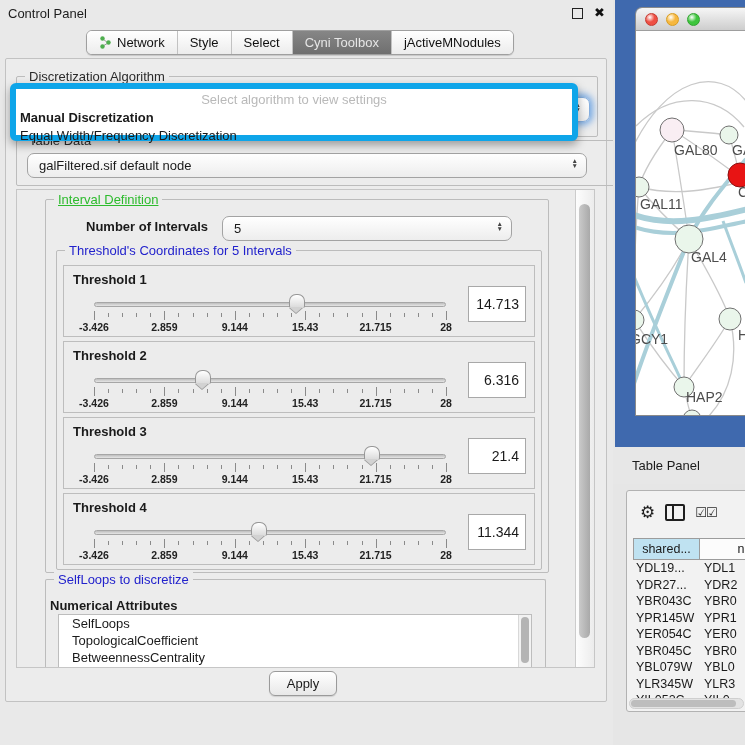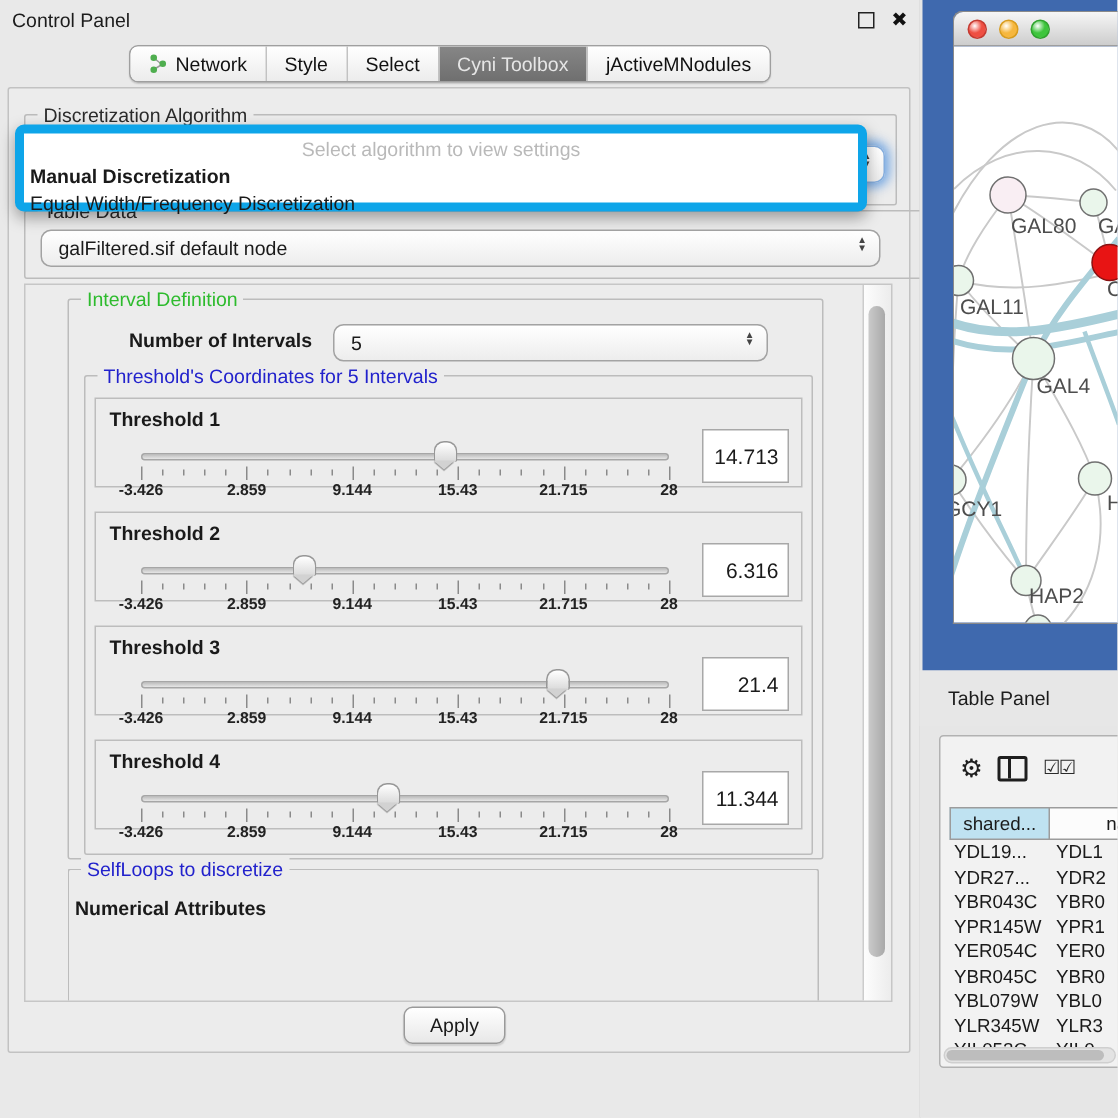--- a/index.html
+++ b/index.html
@@ -21,42 +21,42 @@
   .tab.active{background:linear-gradient(#868686,#6f6f6f);color:#e6e6e6;}
   .top-tabs{left:86px;top:30px;}
   .bottom-tabs{left:306px;top:703px;transform:translateX(-50%);}
 
   
   .main-panel{left:5px;top:58px;width:600px;height:642px;background:#ececec;border:1px solid #c2c2c2;border-radius:2px;}
 
   
   .gbx{position:absolute;border:1px solid #bcbcbc;border-radius:2px;box-sizing:border-box;}
   .gtitle{position:absolute;top:-8px;left:8px;background:#ececec;padding:0 4px;font-size:13px;}
-  .t-green{color:#2dbb2d;}
+  .t-green{color:#2dbb2d;text-decoration:underline;}
   .t-blue{color:#2222cc;}
   .t-dark{color:#2b2b2b;}
 
   
   .combo{position:absolute;box-sizing:border-box;height:25px;background:linear-gradient(#ffffff,#ededed);border:1px solid #a3a3a3;border-radius:7px;display:flex;align-items:center;padding:0 22px 0 11px;cursor:pointer;box-shadow:inset 0 1px 0 #fff;}
   .combo .stepper{position:absolute;right:8px;top:4px;display:flex;flex-direction:column;align-items:center;color:#444;font-size:6.5px;line-height:5.2px;}
   .combo.focus-ring{border:1px solid #85aede;box-shadow:0 0 7px 3px rgba(96,156,226,.85);}
 
   
   .popup{left:10px;top:83px;width:568px;height:58px;background:#ffffff;border:6px solid #0ea5e9;border-radius:6px;box-shadow:0 4px 10px rgba(0,0,0,.35);z-index:60;box-sizing:border-box;padding-top:2px;}
   .popup-hint{text-align:center;color:#b9b9b9;height:18px;line-height:18px;}
   .popup-item{height:18px;line-height:18px;padding-left:4px;cursor:pointer;}
   .popup-item.bold{font-weight:bold;}
 
   
   .viewport{left:16px;top:189px;width:579px;height:479px;border:1px solid #c6c6c6;background:#ececec;overflow:hidden;box-sizing:border-box;}
   .vscroll{position:absolute;right:0;top:0;width:18px;height:477px;background:linear-gradient(90deg,#fdfdfd,#ececec);border-left:1px solid #cccccc;}
   .vthumb{position:absolute;left:3px;top:14px;width:11px;height:434px;border-radius:6px;background:linear-gradient(90deg,#cacaca,#a9a9a9);cursor:pointer;}
 
   
-  .th-panel{position:absolute;left:6px;width:472px;height:60px;border:1px solid #bdbdbd;background:#ececec;box-sizing:border-box;}
+  .th-panel{position:absolute;left:6px;width:472px;height:72px;border:1px solid #bdbdbd;background:#ececec;box-sizing:border-box;}
   .th-label{position:absolute;left:9px;top:6px;font-weight:bold;font-size:13px;}
   .slider-zone{position:absolute;left:30px;top:28px;width:352px;height:36px;}
   .track{position:absolute;left:0;top:8px;width:100%;height:5px;background:linear-gradient(#bdbdbd,#e6e6e6);border:1px solid #a6a6a6;border-radius:4px;box-sizing:border-box;}
   .slider-handle{position:absolute;top:0;width:14px;height:13px;margin-left:-8px;background:linear-gradient(#ffffff,#d9d9d9);border:1px solid #979797;border-bottom:none;border-radius:7px 7px 2px 2px;cursor:pointer;z-index:3;}
   .slider-handle::after{content:"";position:absolute;top:12px;left:-1px;border-left:7px solid transparent;border-right:7px solid transparent;border-top:6px solid #d2d2d2;filter:drop-shadow(0 1px 0 #979797);}
   .ticks{position:absolute;left:0;top:17px;width:100%;height:9px;}
   .ticks .tick{position:absolute;top:2px;width:1px;height:4px;background:#8a8a8a;}
   .ticks .tick.major{top:0;height:9px;}
   .tick-labels{position:absolute;left:0;top:27px;width:100%;height:12px;font-size:10.5px;font-weight:bold;color:#222;text-align:center;}
   .tick-labels span{position:absolute;transform:translateX(-50%);white-space:nowrap;}
@@ -353,20 +353,28 @@
                 </div>
             </div>
             <div class="val-box">11.344</div>
           </div>
         </div>
       </div>
 
       <div class="gbx" style="left:28px;top:389px;width:501px;height:90px;border-bottom:none;">
         <span class="gtitle t-blue">SelfLoops to discretize</span>
         <span class="abs" style="left:4px;top:18px;font-weight:bold;">Numerical Attributes</span>
+        <div class="attr-list">
+          <div class="attr-item">SelfLoops</div>
+          <div class="attr-item">TopologicalCoefficient</div>
+          <div class="attr-item">BetweennessCentrality</div>
+          <div class="attr-scroll">
+              <div class="attr-thumb"></div>
+            </div>
+        </div>
       </div>
 
       <div class="vscroll">
         <div class="vthumb"></div>
       </div>
     </div>
 
     <div class="abs apply-btn">Apply</div>
 
   </div>

